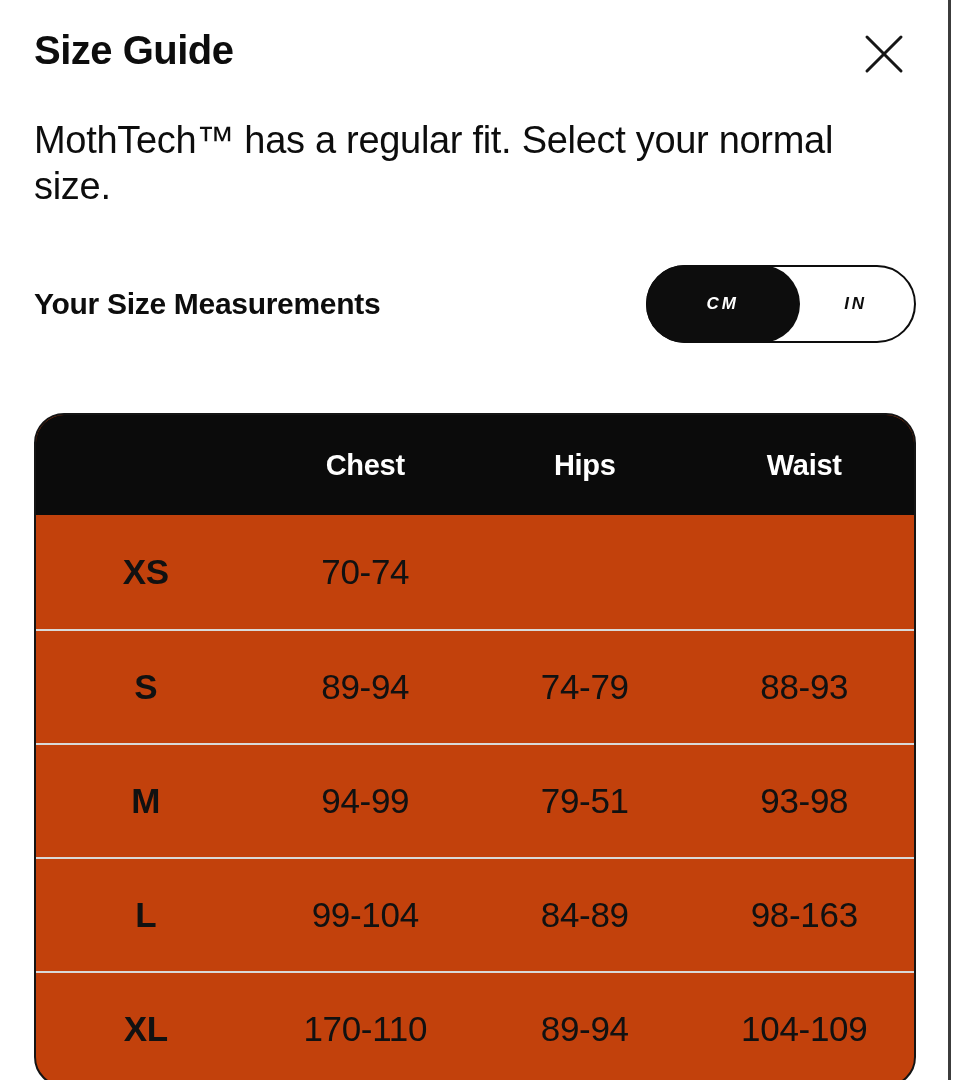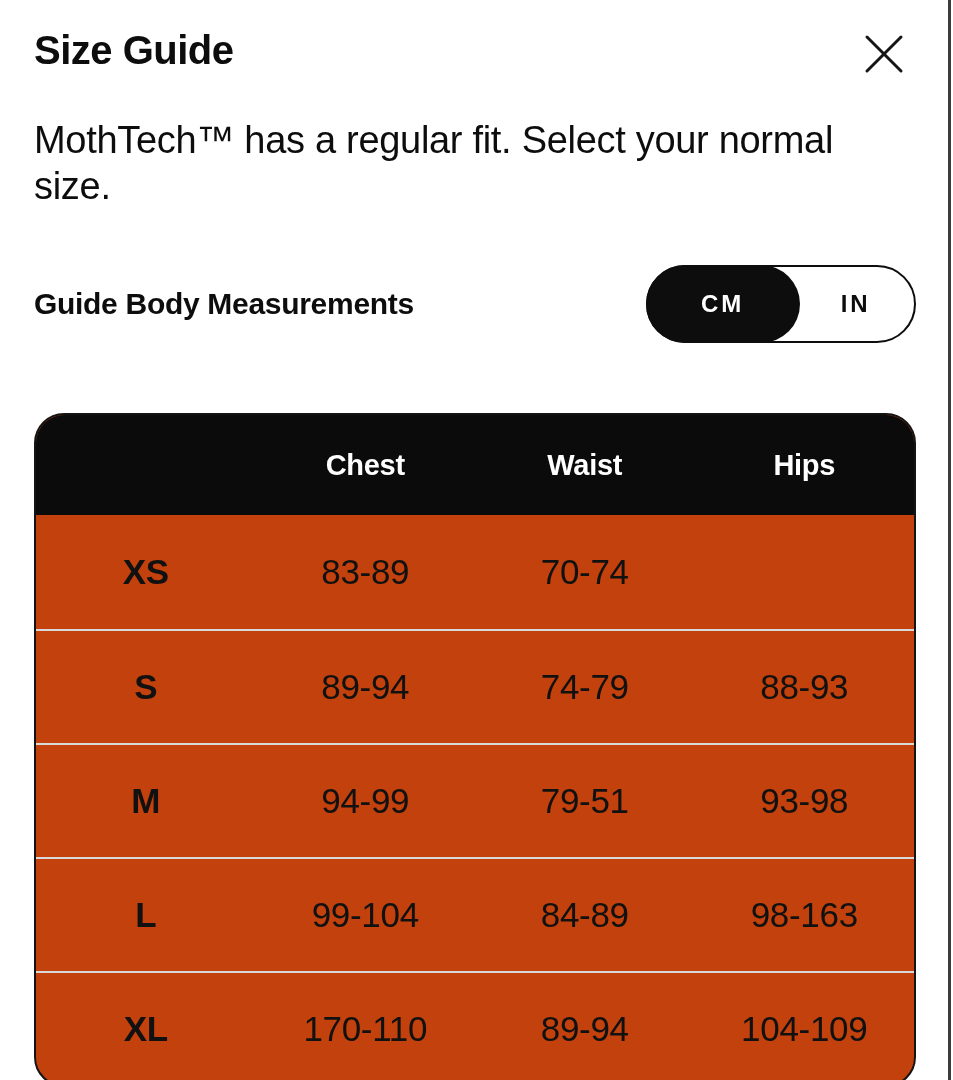--- a/index.html
+++ b/index.html
@@ -70,26 +70,27 @@
     border-radius: 40px;
     background: #ffffff;
     display: flex;
     position: relative;
   }
   .toggle-opt {
     flex: 1;
     display: flex;
     align-items: center;
     justify-content: center;
-    font-size: 24px;
+    font-size: 17px;
     font-weight: 700;
     letter-spacing: 3px;
     color: #0d0d0d;
     cursor: pointer;
     border-radius: 40px;
+    font-style: italic;
   }
   .toggle-opt.selected {
     flex: 0 0 58%;
     margin: -2.5px;
     height: 78px;
     background: #0d0d0d;
     color: #ffffff;
   }
 
   
@@ -152,38 +153,37 @@
           <line x1="5" y1="5" x2="39" y2="39" stroke="#161616" stroke-width="3" stroke-linecap="round"></line>
           <line x1="39" y1="5" x2="5" y2="39" stroke="#161616" stroke-width="3" stroke-linecap="round"></line>
         </svg>
       </span>
     </button>
   </div>
 
   <p class="description">MothTech™ has a regular fit. Select your normal size.</p>
 
   <div class="measure-row">
-    <h2 class="section-heading">Guide Body Measurements</h2>
+    <h2 class="section-heading">Your Size Measurements</h2>
     <div class="unit-toggle">
       <div class="toggle-opt selected">CM</div>
       <div class="toggle-opt">IN</div>
     </div>
   </div>
 
   <div class="size-table">
     <div class="table-head">
       <div class="hcell"></div>
       <div class="hcell">Chest</div>
+      <div class="hcell">Hips</div>
       <div class="hcell">Waist</div>
-      <div class="hcell">Hips</div>
     </div>
 
     <div class="table-row">
       <div class="tcell size-label">XS</div>
-      <div class="tcell">83-89</div>
       <div class="tcell">70-74</div>
     </div>
     <div class="table-row">
       <div class="tcell size-label">S</div>
       <div class="tcell">89-94</div>
       <div class="tcell">74-79</div>
       <div class="tcell">88-93</div>
     </div>
     <div class="table-row">
       <div class="tcell size-label">M</div>

